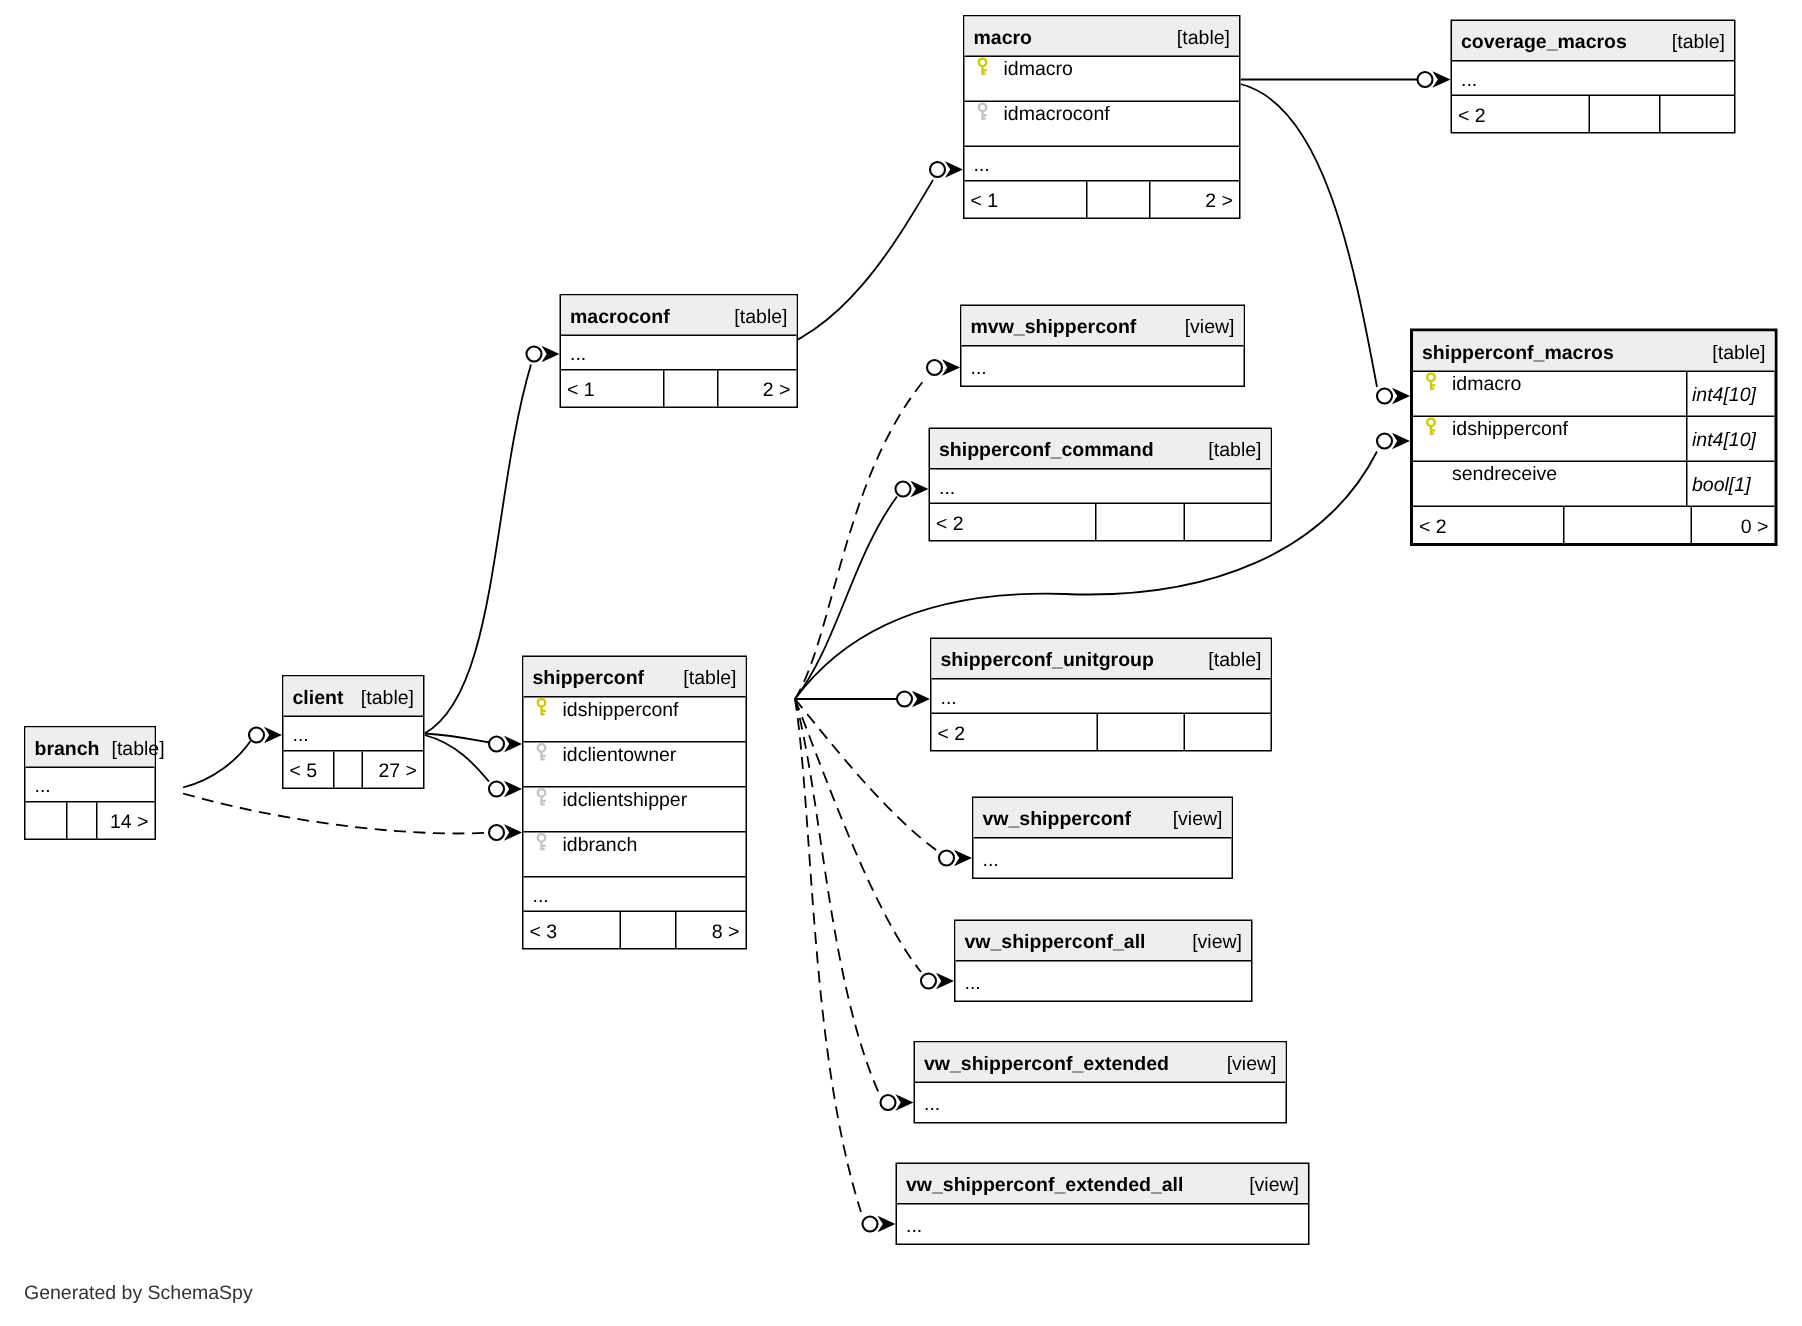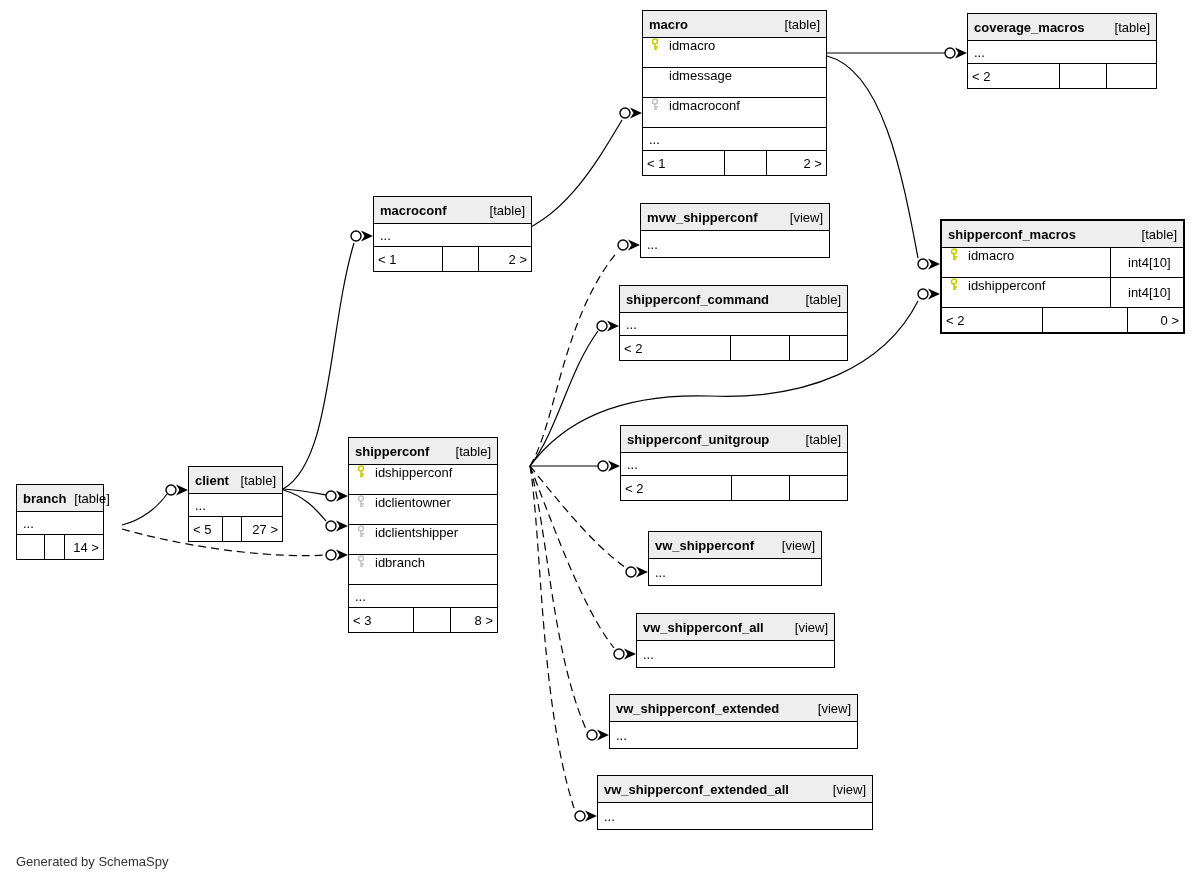--- a/index.html
+++ b/index.html
@@ -18,21 +18,21 @@
   .ehead{display:flex;justify-content:space-between;align-items:center;height:27px;
          padding:3px 6px;background:var(--header-bg,#eee);gap:8px;}
   .ename{font-weight:bold;white-space:nowrap;}
   .ekind{white-space:nowrap;}
   .erow{display:flex;align-items:flex-start;height:30px;padding-left:6px;}
   .keyicon{width:20px;display:inline-flex;align-items:center;flex:none;}
   .keyicon.pk{color:var(--primary-key,#cbcb00);}
   .keyicon.fk{color:var(--foreign-key,#c4c4c4);}
   .cname{white-space:nowrap;}
   .ctype{margin-left:auto;align-self:stretch;display:flex;align-items:center;
-         border-left:1px solid #000;width:55px;padding-left:17px;flex:none;}
+         border-left:1px solid #000;width:55px;padding-left:3px;flex:none;font-style:italic;}
   .edots{height:23px;display:flex;align-items:center;padding-left:6px;}
   .edots.vw{height:26px;}
   .efoot{display:flex;height:24px;}
   .fcell{display:flex;align-items:center;border-right:1px solid #000;padding:0 4px;box-sizing:border-box;}
   .fcell:last-child{border-right:none;justify-content:flex-end;}
   #note{position:absolute;left:16px;top:854px;font-size:13px;color:#333;}
 </style>
 </head>
 <body>
 
@@ -129,21 +129,21 @@
       <span class="ekind">[table]</span>
     </div>
     <div class="edots">...</div>
     <div class="efoot">
       <span class="fcell" style="width:33%"></span>
       <span class="fcell" style="width:23%"></span>
       <span class="fcell" style="width:44%">14 &gt;</span>
     </div>
   </div>
 
-  <div class="entity" style="left:188px;top:466px;width:95px">
+  <div class="entity" style="left:188px;top:450px;width:95px">
     <div class="ehead">
       <span class="ename">client</span>
       <span class="ekind">[table]</span>
     </div>
     <div class="edots">...</div>
     <div class="efoot">
       <span class="fcell" style="width:37%">&lt; 5</span>
       <span class="fcell" style="width:20%"></span>
       <span class="fcell" style="width:43%">27 &gt;</span>
     </div>
@@ -219,24 +219,20 @@
     <div class="erow">
       <span class="keyicon pk">
           <svg viewBox="0 0 13 14" width="12" height="13">
             <circle cx="6.5" cy="3.8" r="2.7" fill="none" stroke="currentColor" stroke-width="1.7"></circle>
             <path d="M6.5 6.5 V13 M6.5 9.6 H9.6 M6.5 12 H8.8" stroke="currentColor" stroke-width="1.7" fill="none"></path>
           </svg>
         </span>
       <span class="cname">idmacro</span>
     </div>
     <div class="erow">
-      <span class="keyicon"></span>
-      <span class="cname">idmessage</span>
-    </div>
-    <div class="erow">
       <span class="keyicon fk">
           <svg viewBox="0 0 13 14" width="12" height="13">
             <circle cx="6.5" cy="3.8" r="2.7" fill="none" stroke="currentColor" stroke-width="1.7"></circle>
             <path d="M6.5 6.5 V13 M6.5 9.6 H9.6 M6.5 12 H8.8" stroke="currentColor" stroke-width="1.7" fill="none"></path>
           </svg>
         </span>
       <span class="cname">idmacroconf</span>
     </div>
     <div class="edots">...</div>
     <div class="efoot">
@@ -298,20 +294,25 @@
     <div class="erow">
       <span class="keyicon pk">
           <svg viewBox="0 0 13 14" width="12" height="13">
             <circle cx="6.5" cy="3.8" r="2.7" fill="none" stroke="currentColor" stroke-width="1.7"></circle>
             <path d="M6.5 6.5 V13 M6.5 9.6 H9.6 M6.5 12 H8.8" stroke="currentColor" stroke-width="1.7" fill="none"></path>
           </svg>
         </span>
       <span class="cname">idshipperconf</span>
       <span class="ctype">int4[10]</span>
     </div>
+    <div class="erow">
+      <span class="keyicon"></span>
+      <span class="cname">sendreceive</span>
+      <span class="ctype">bool[1]</span>
+    </div>
     <div class="efoot">
       <span class="fcell" style="width:42%">&lt; 2</span>
       <span class="fcell" style="width:35%"></span>
       <span class="fcell" style="width:23%">0 &gt;</span>
     </div>
   </div>
 
   <div class="entity" style="left:620px;top:425px;width:228px">
     <div class="ehead">
       <span class="ename">shipperconf_unitgroup</span>

